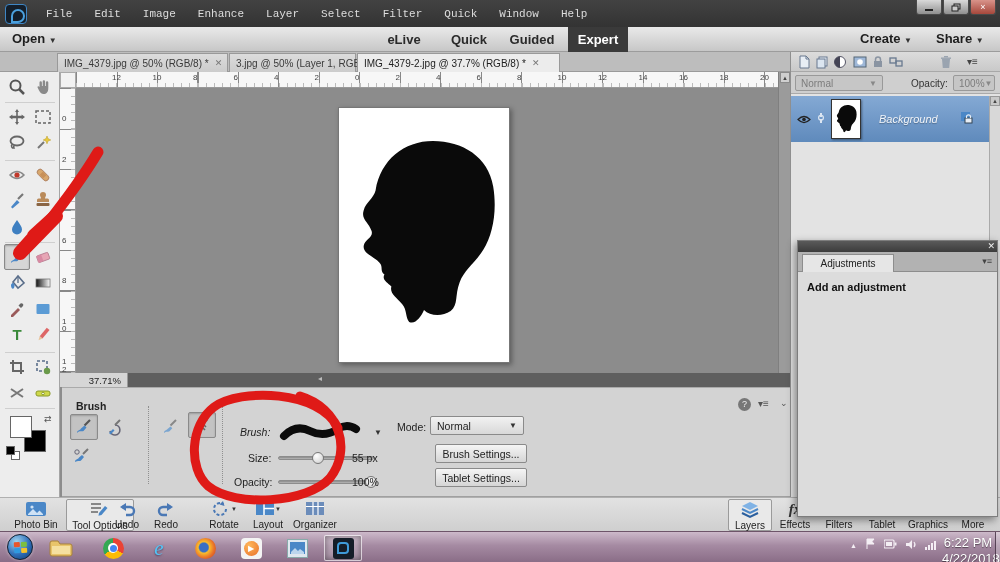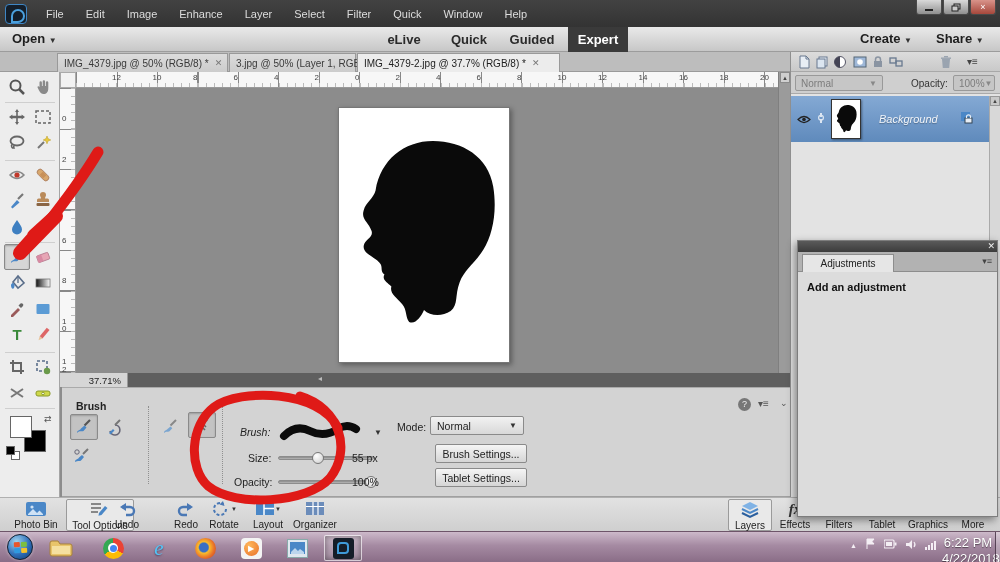--- a/index.html
+++ b/index.html
@@ -4,21 +4,21 @@
 <style>
   *{margin:0;padding:0;box-sizing:border-box;font-family:"Liberation Sans","DejaVu Sans",sans-serif;}
   body{background:#222;}
   .screen{position:relative;width:1000px;height:562px;overflow:hidden;background:#8c8c8c;}
   .abs{position:absolute;}
 
   
   .menubar{left:0;top:0;width:1000px;height:27px;background:linear-gradient(#424242,#333);color:#ddd;display:flex;align-items:center;z-index:5;}
   .app-logo{width:22px;height:20px;margin:0 8px 0 5px;background:#141e2a;border:1px solid #3f86c4;border-radius:4px;position:relative;}
   .app-logo::after{content:"";position:absolute;left:5px;top:4px;width:10px;height:10px;border:2px solid #4aa0dd;border-radius:50% 50% 50% 0;}
-  .menu-item{padding:0 11px;font-size:11px;cursor:default;}
+  .menu-item{padding:0 11px;font-size:11px;cursor:default;font-family:Liberation Mono, monospace;}
   .win-controls{position:absolute;right:4px;top:0;display:flex;gap:1px;z-index:60;}
   .win-btn{width:26px;height:15px;background:linear-gradient(#d9d9d9,#8f8f8f);border:1px solid #4a4a4a;border-top:none;border-radius:0 0 3px 3px;display:flex;align-items:center;justify-content:center;font-size:9px;color:#222;line-height:1;}
   .win-btn.close{background:linear-gradient(#d8938a,#a6473b);color:#fff;}
 
   
   .modebar{left:0;top:27px;width:1000px;height:25px;background:linear-gradient(#e9e9e9,#c7c7c7);border-bottom:1px solid #9c9c9c;z-index:5;}
   .open-label{left:12px;top:4px;font-size:13px;font-weight:bold;color:#1e1e1e;}
   .caret{font-size:8px;color:#333;}
   .mode-tab{top:0;height:25px;line-height:25px;font-size:13px;font-weight:bold;color:#2a2a2a;text-align:center;}
   .mode-tab.active{background:#3a3a3a;color:#fff;}
@@ -457,21 +457,21 @@
     </div>
     <div class="bb-item" style="left:105px;width:44px;">
       <div class="ic">
           <svg width="20" height="18">
             <path d="M5 7h8a4 4 0 0 1 0 8H9" fill="none" stroke="#4a78b5" stroke-width="2.4"></path>
             <path d="M9 3L3 7l6 4z" fill="#4a78b5"></path>
           </svg>
         </div>
       <div>Undo</div>
     </div>
-    <div class="bb-item" style="left:164px;width:44px;">
+    <div class="bb-item" style="left:144px;width:44px;">
       <div class="ic">
           <svg width="20" height="18">
             <path d="M15 7H7a4 4 0 0 0 0 8h4" fill="none" stroke="#4a78b5" stroke-width="2.4"></path>
             <path d="M11 3l6 4-6 4z" fill="#4a78b5"></path>
           </svg>
         </div>
       <div>Redo</div>
     </div>
     <div class="bb-item" style="left:202px;width:44px;">
       <div class="ic">

